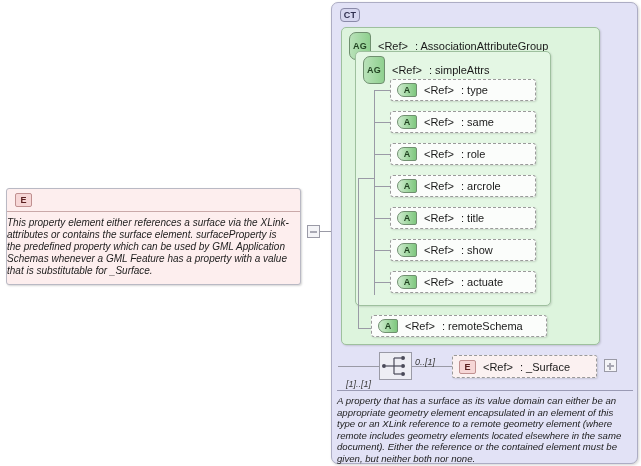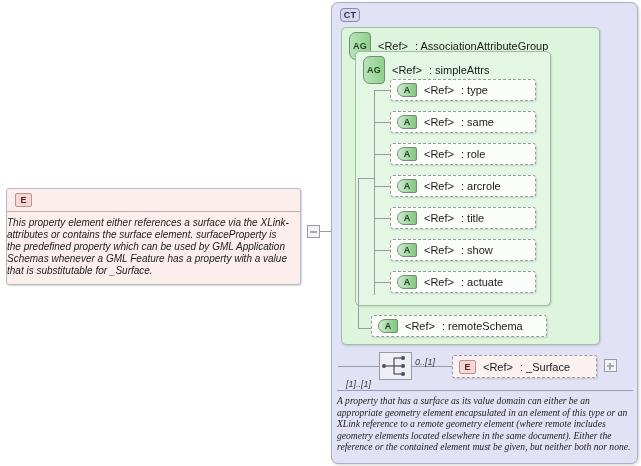--- a/index.html
+++ b/index.html
@@ -246,21 +246,20 @@
   #ct-doc {
     position: absolute;
     left: 337px; top: 390px;
     width: 296px;
     font-style: italic;
     font-size: 9.6px;
     line-height: 11.6px;
     color: #1c1c1c;
     border-top: 1px solid #9a9ab4;
     padding-top: 4px;
-    font-family: Liberation Serif, serif;
   }
 </style>
 </head>
 <body>
 
 <div id="element-box">
   <div class="el-head">
     <span class="badge badge-e">E</span>
   </div>
   <div class="el-doc">This property element either references a surface via the XLink-attributes or contains the surface element. surfaceProperty is the predefined property which can be used by GML Application Schemas whenever a GML Feature has a property with a value that is substitutable for _Surface.</div>

